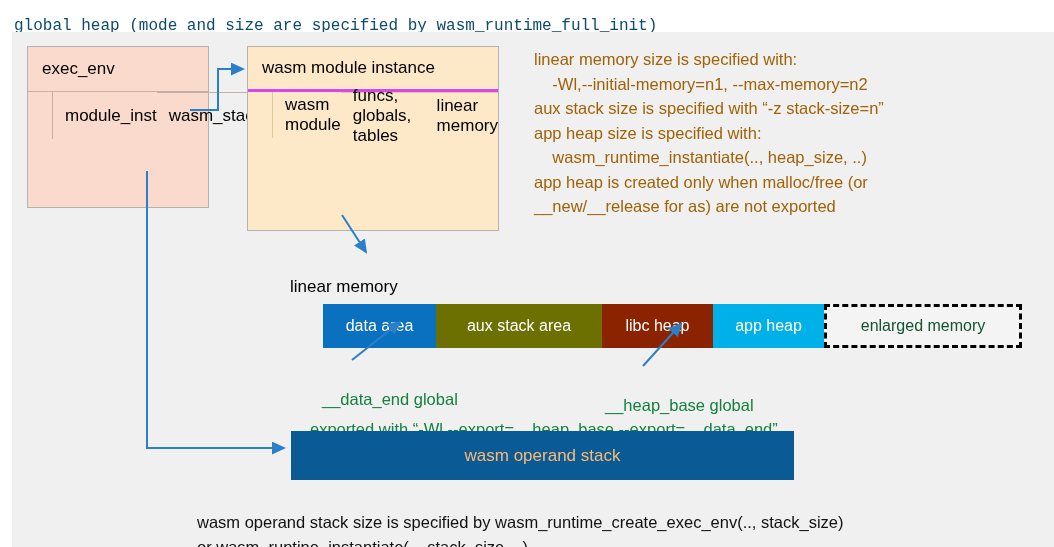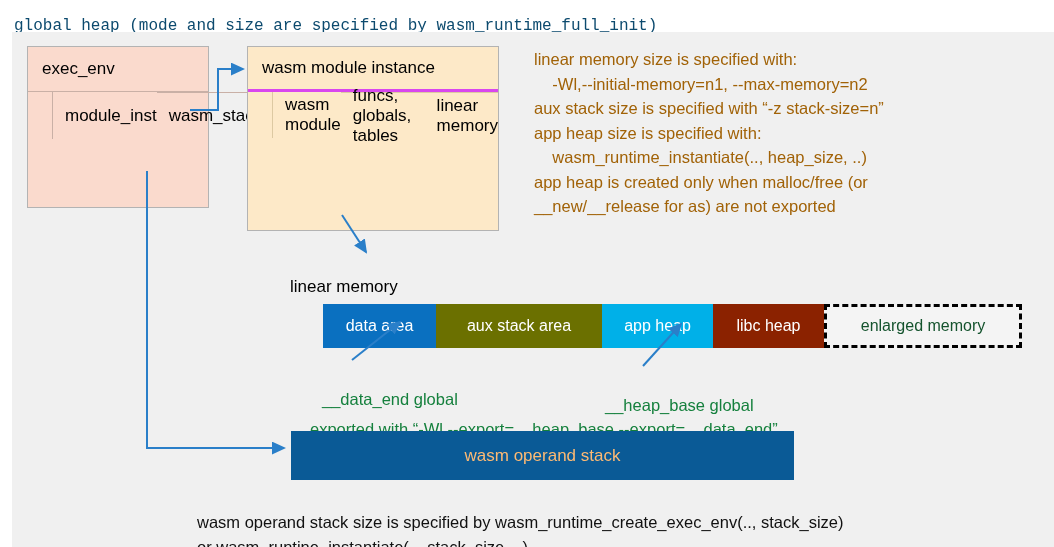--- a/index.html
+++ b/index.html
@@ -114,22 +114,22 @@
 aux stack size is specified with “-z stack-size=n”
 app heap size is specified with:
     wasm_runtime_instantiate(.., heap_size, ..)
 app heap is created only when malloc/free (or
 __new/__release for as) are not exported</div>
 
   <div id="lm-label">linear memory</div>
   <div id="lm-bar">
       <div class="seg" style="width: 113px; background: rgb(10, 112, 192);">data area</div>
       <div class="seg" style="width: 166px; background: rgb(107, 112, 0);">aux stack area</div>
+      <div class="seg" style="width: 111px; background: rgb(139, 34, 0);">libc heap</div>
       <div class="seg" style="width: 111px; background: rgb(0, 176, 232);">app heap</div>
-      <div class="seg" style="width: 111px; background: rgb(139, 34, 0);">libc heap</div>
       <div class="seg dashed" style="width: 198px;">enlarged memory</div>
     </div>
 
   <div class="anno" id="anno-data-end">__data_end global</div>
   <div class="anno" id="anno-heap-base">__heap_base global</div>
   <div class="anno" id="anno-export">exported with “-Wl,--export=__heap_base,--export=__data_end”</div>
 
   <div id="op-stack">wasm operand stack</div>
   <div id="op-note">wasm operand stack size is specified by wasm_runtime_create_exec_env(.., stack_size)
 or wasm_runtine_instantiate(.., stack_size, ..)</div>

